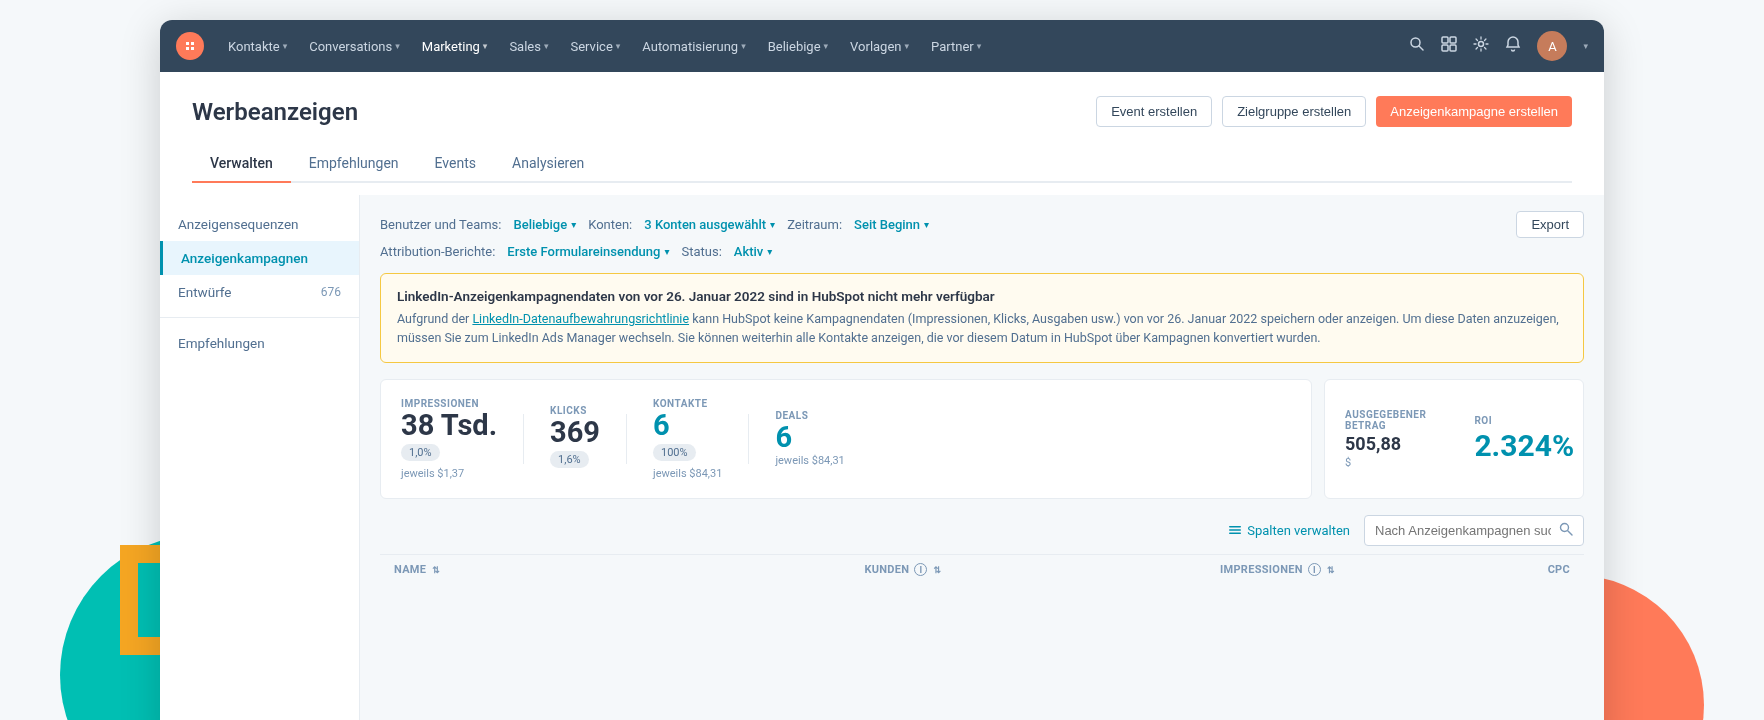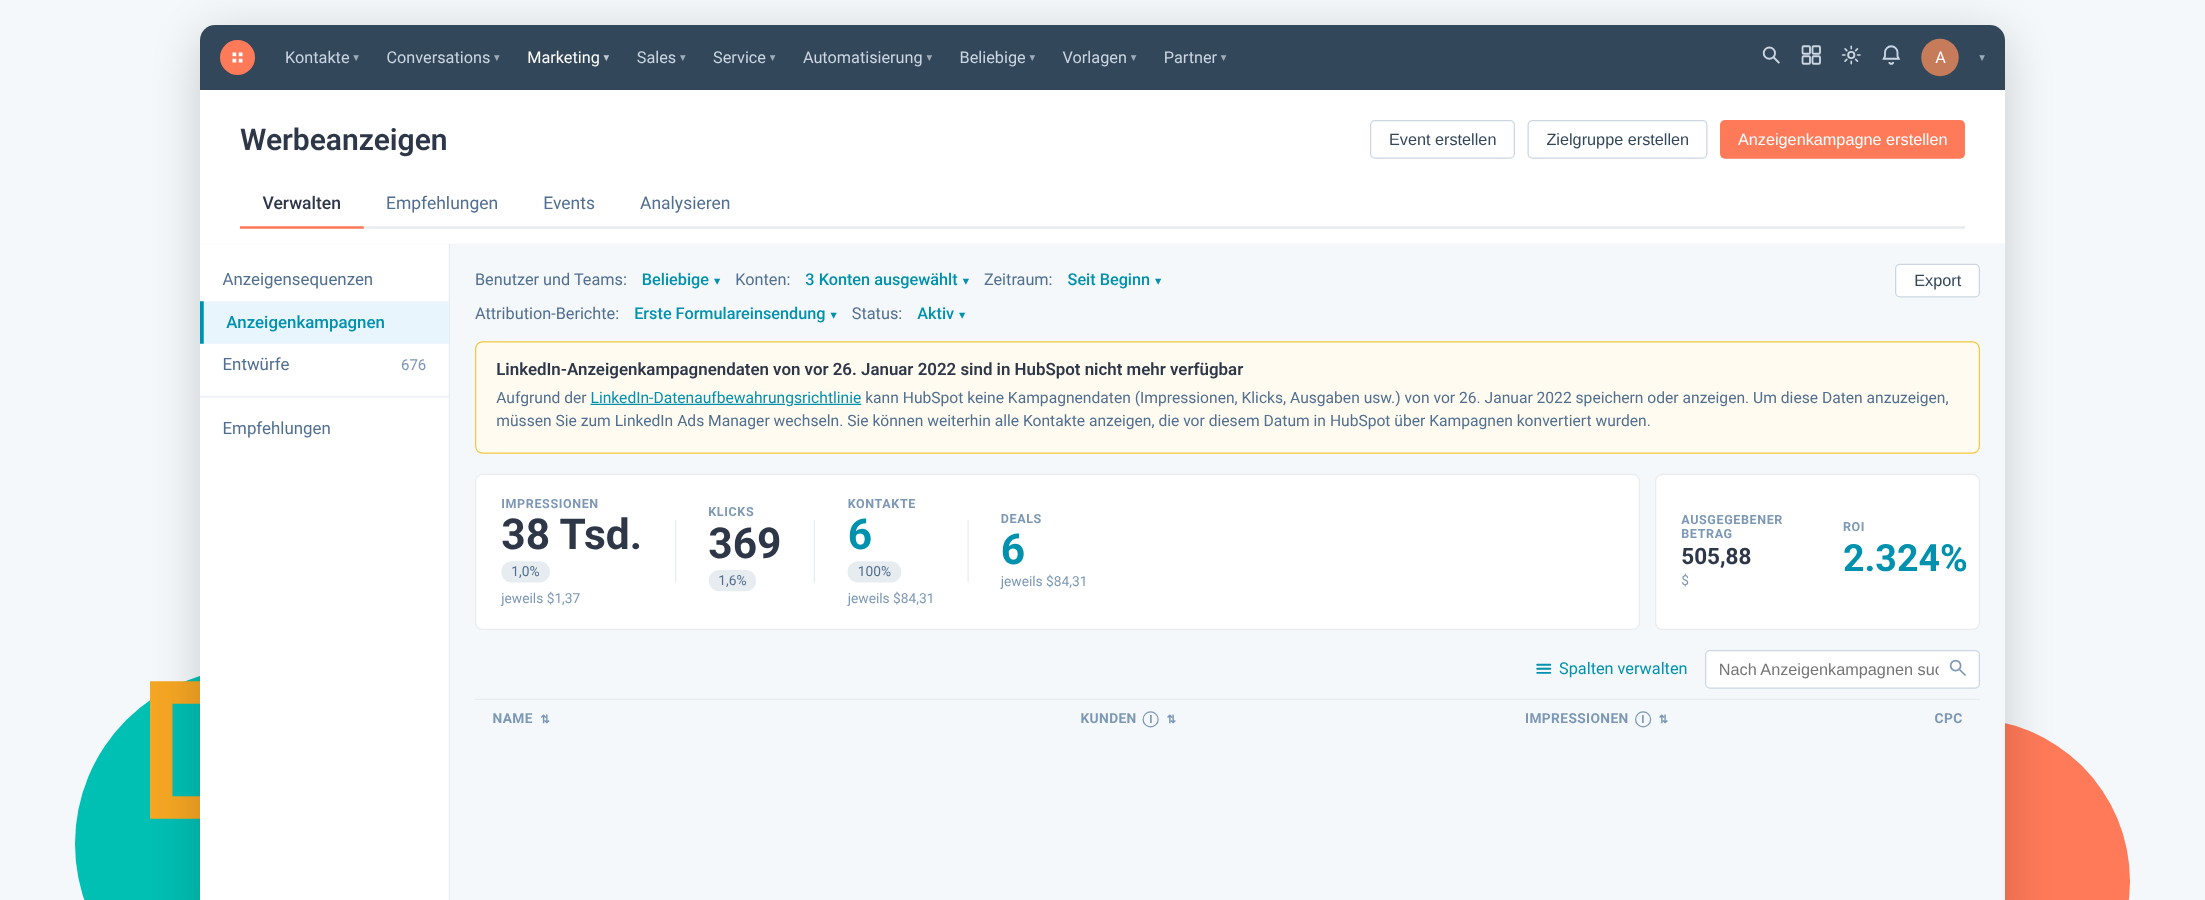--- a/index.html
+++ b/index.html
@@ -306,21 +306,21 @@
     }
     .stat-label {
       font-size: 10px;
       font-weight: 700;
       color: #7c98b6;
       letter-spacing: 0.5px;
       text-transform: uppercase;
       margin-bottom: 2px;
     }
     .stat-value {
-      font-size: 34px;
+      font-size: 29px;
       font-weight: 700;
       color: #2d3748;
       line-height: 1;
     }
     .stat-sub {
       font-size: 11px;
       color: #7c98b6;
       margin-top: 2px;
     }
     .stat-badge {

